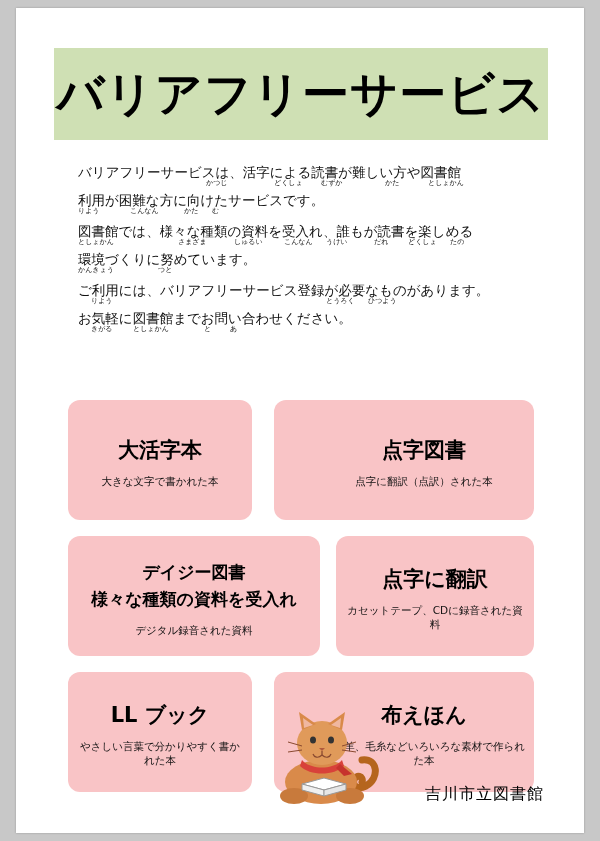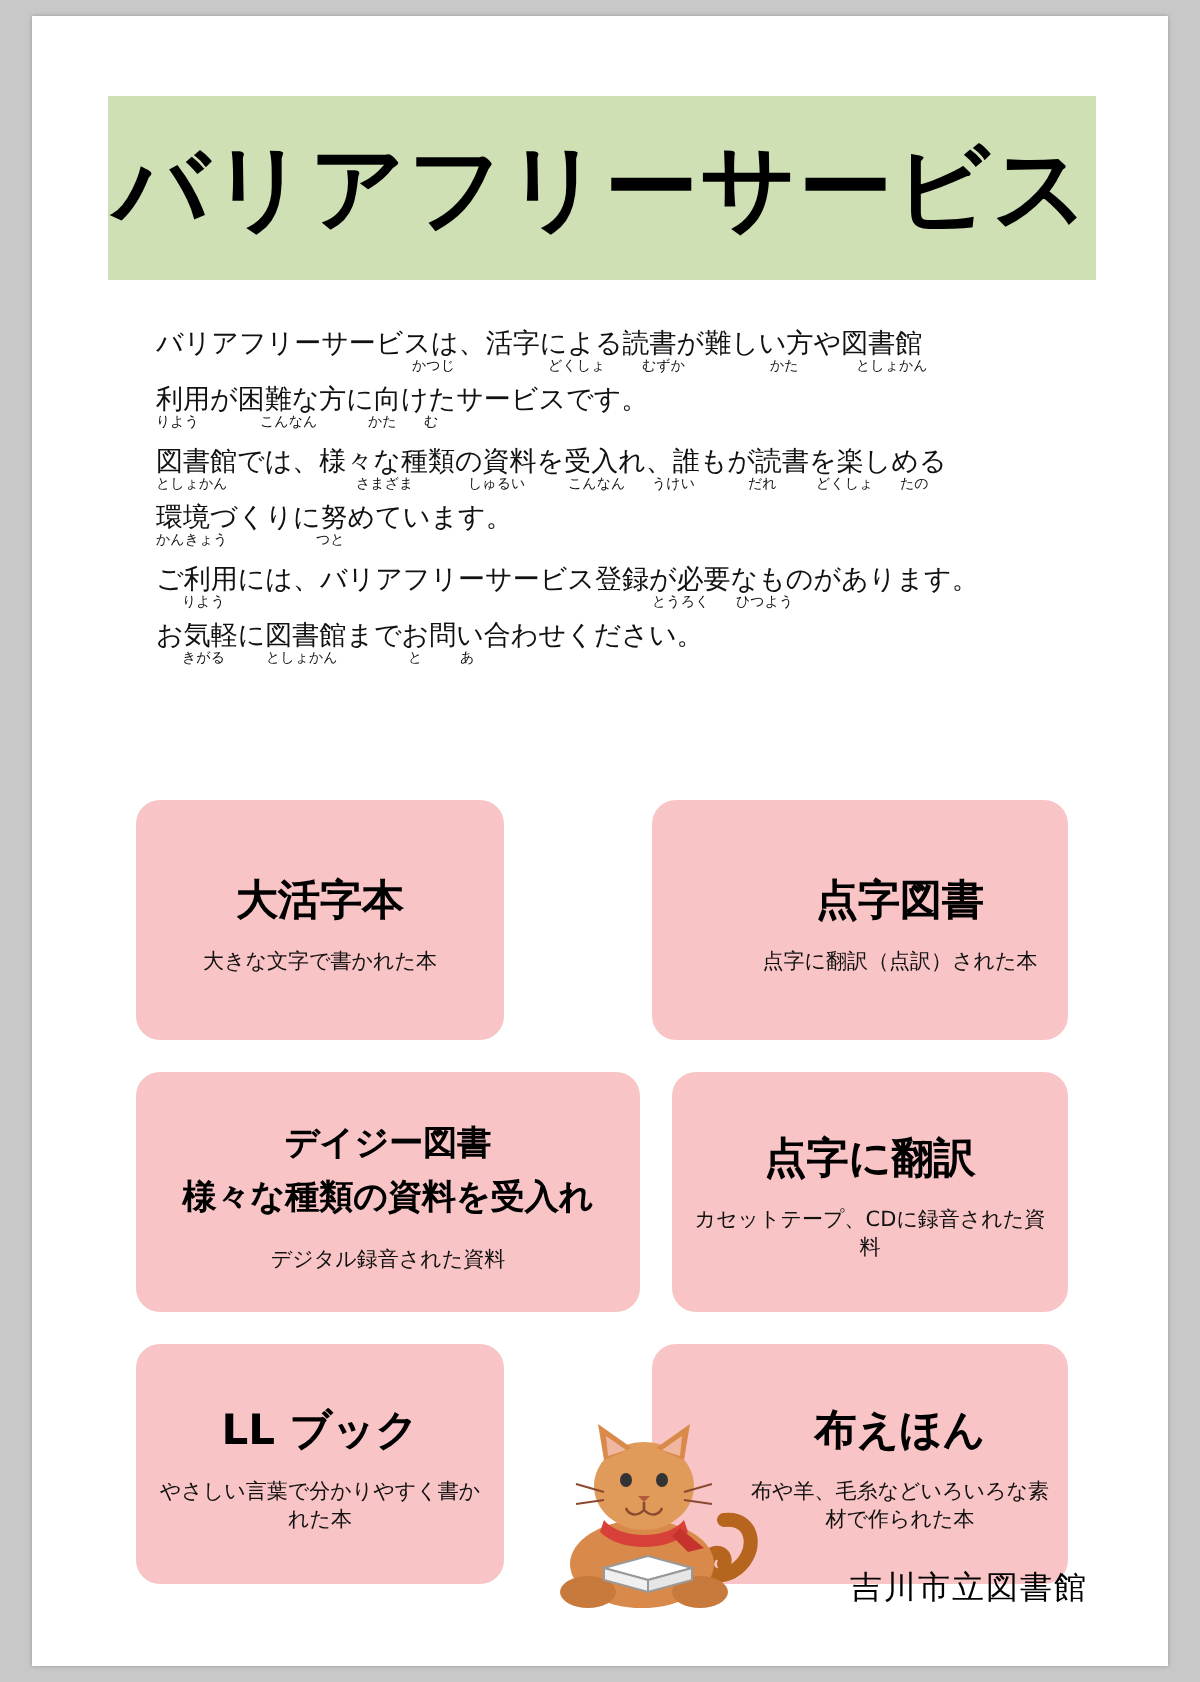--- a/index.html
+++ b/index.html
@@ -84,21 +84,21 @@
     border-radius: 12px;
     box-sizing: border-box;
     padding: 14px 8px 10px 8px;
     display: flex;
     flex-direction: column;
     align-items: center;
     justify-content: center;
     text-align: center;
   }
   .card.left  { width: 184px; height: 120px; }
-  .card.right { width: 208px; height: 120px; padding-left: 48px; }
+  .card.right { width: 260px; height: 120px; padding-left: 48px; }
   .card.wide-left { width: 252px; height: 120px; }
   .card.narrow-right { width: 198px; height: 120px; }
   .card-title {
     font-size: 21px;
     font-weight: bold;
     color: #000;
     line-height: 27px;
     white-space: nowrap;
   }
   .card-title.small {

